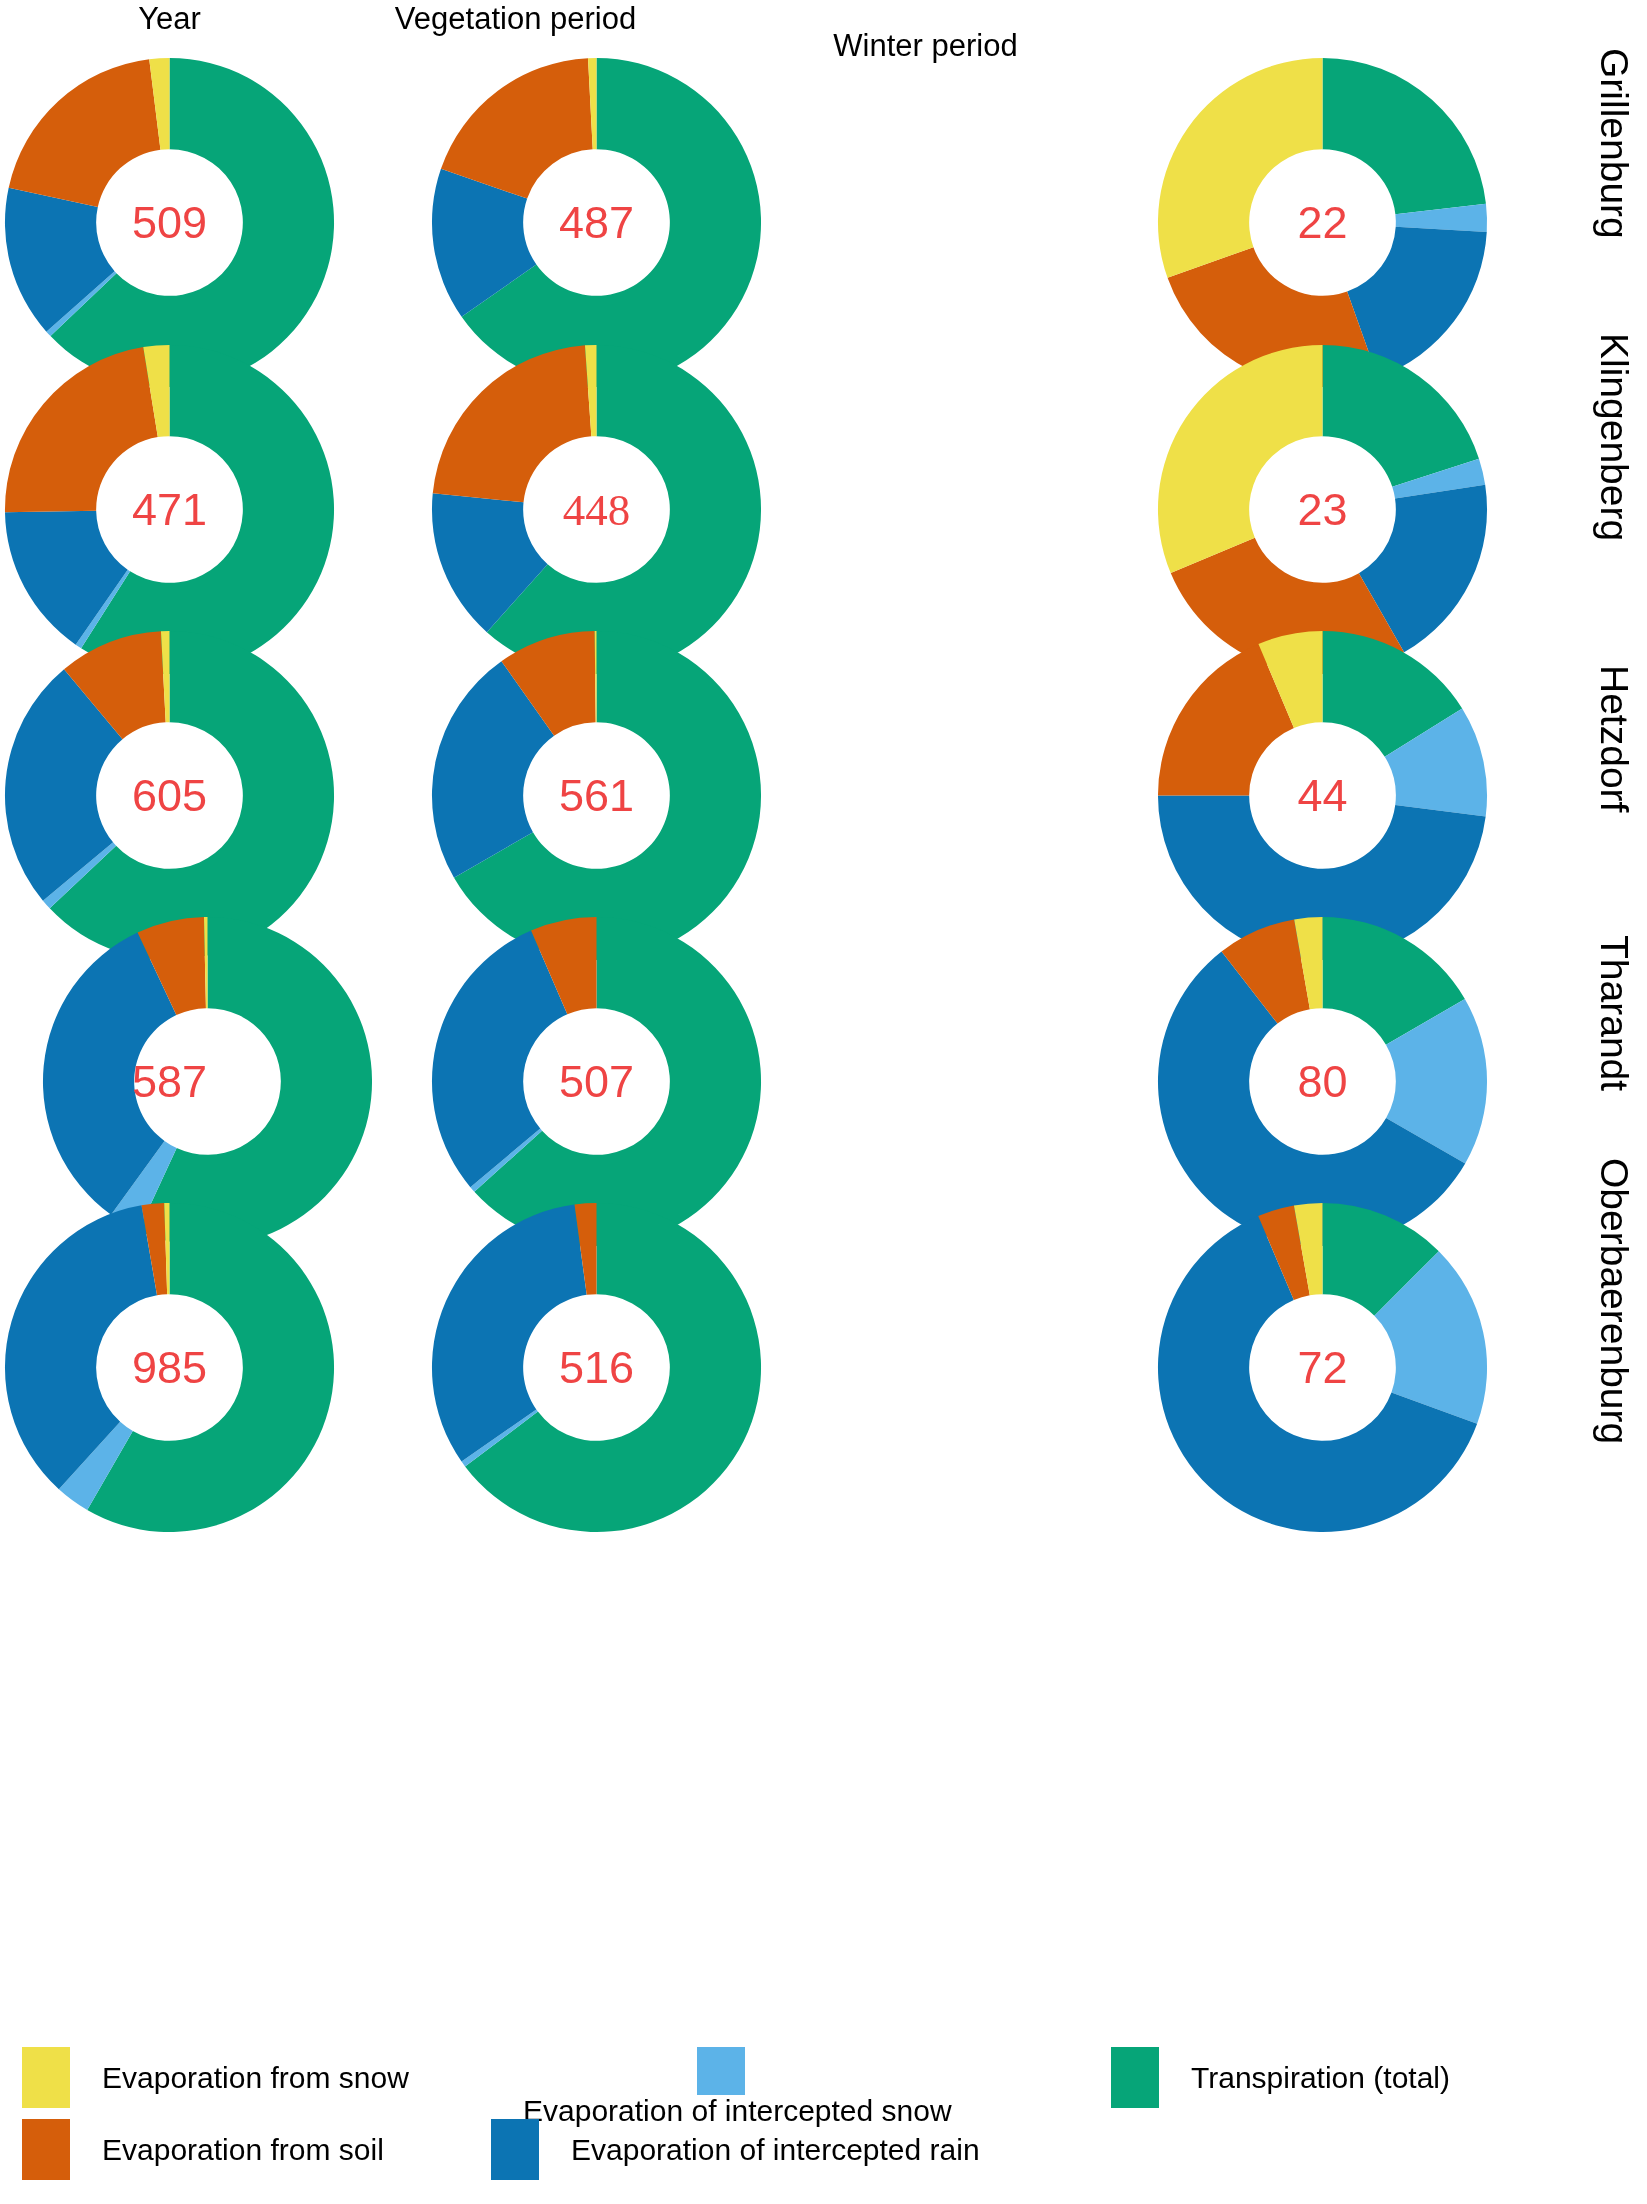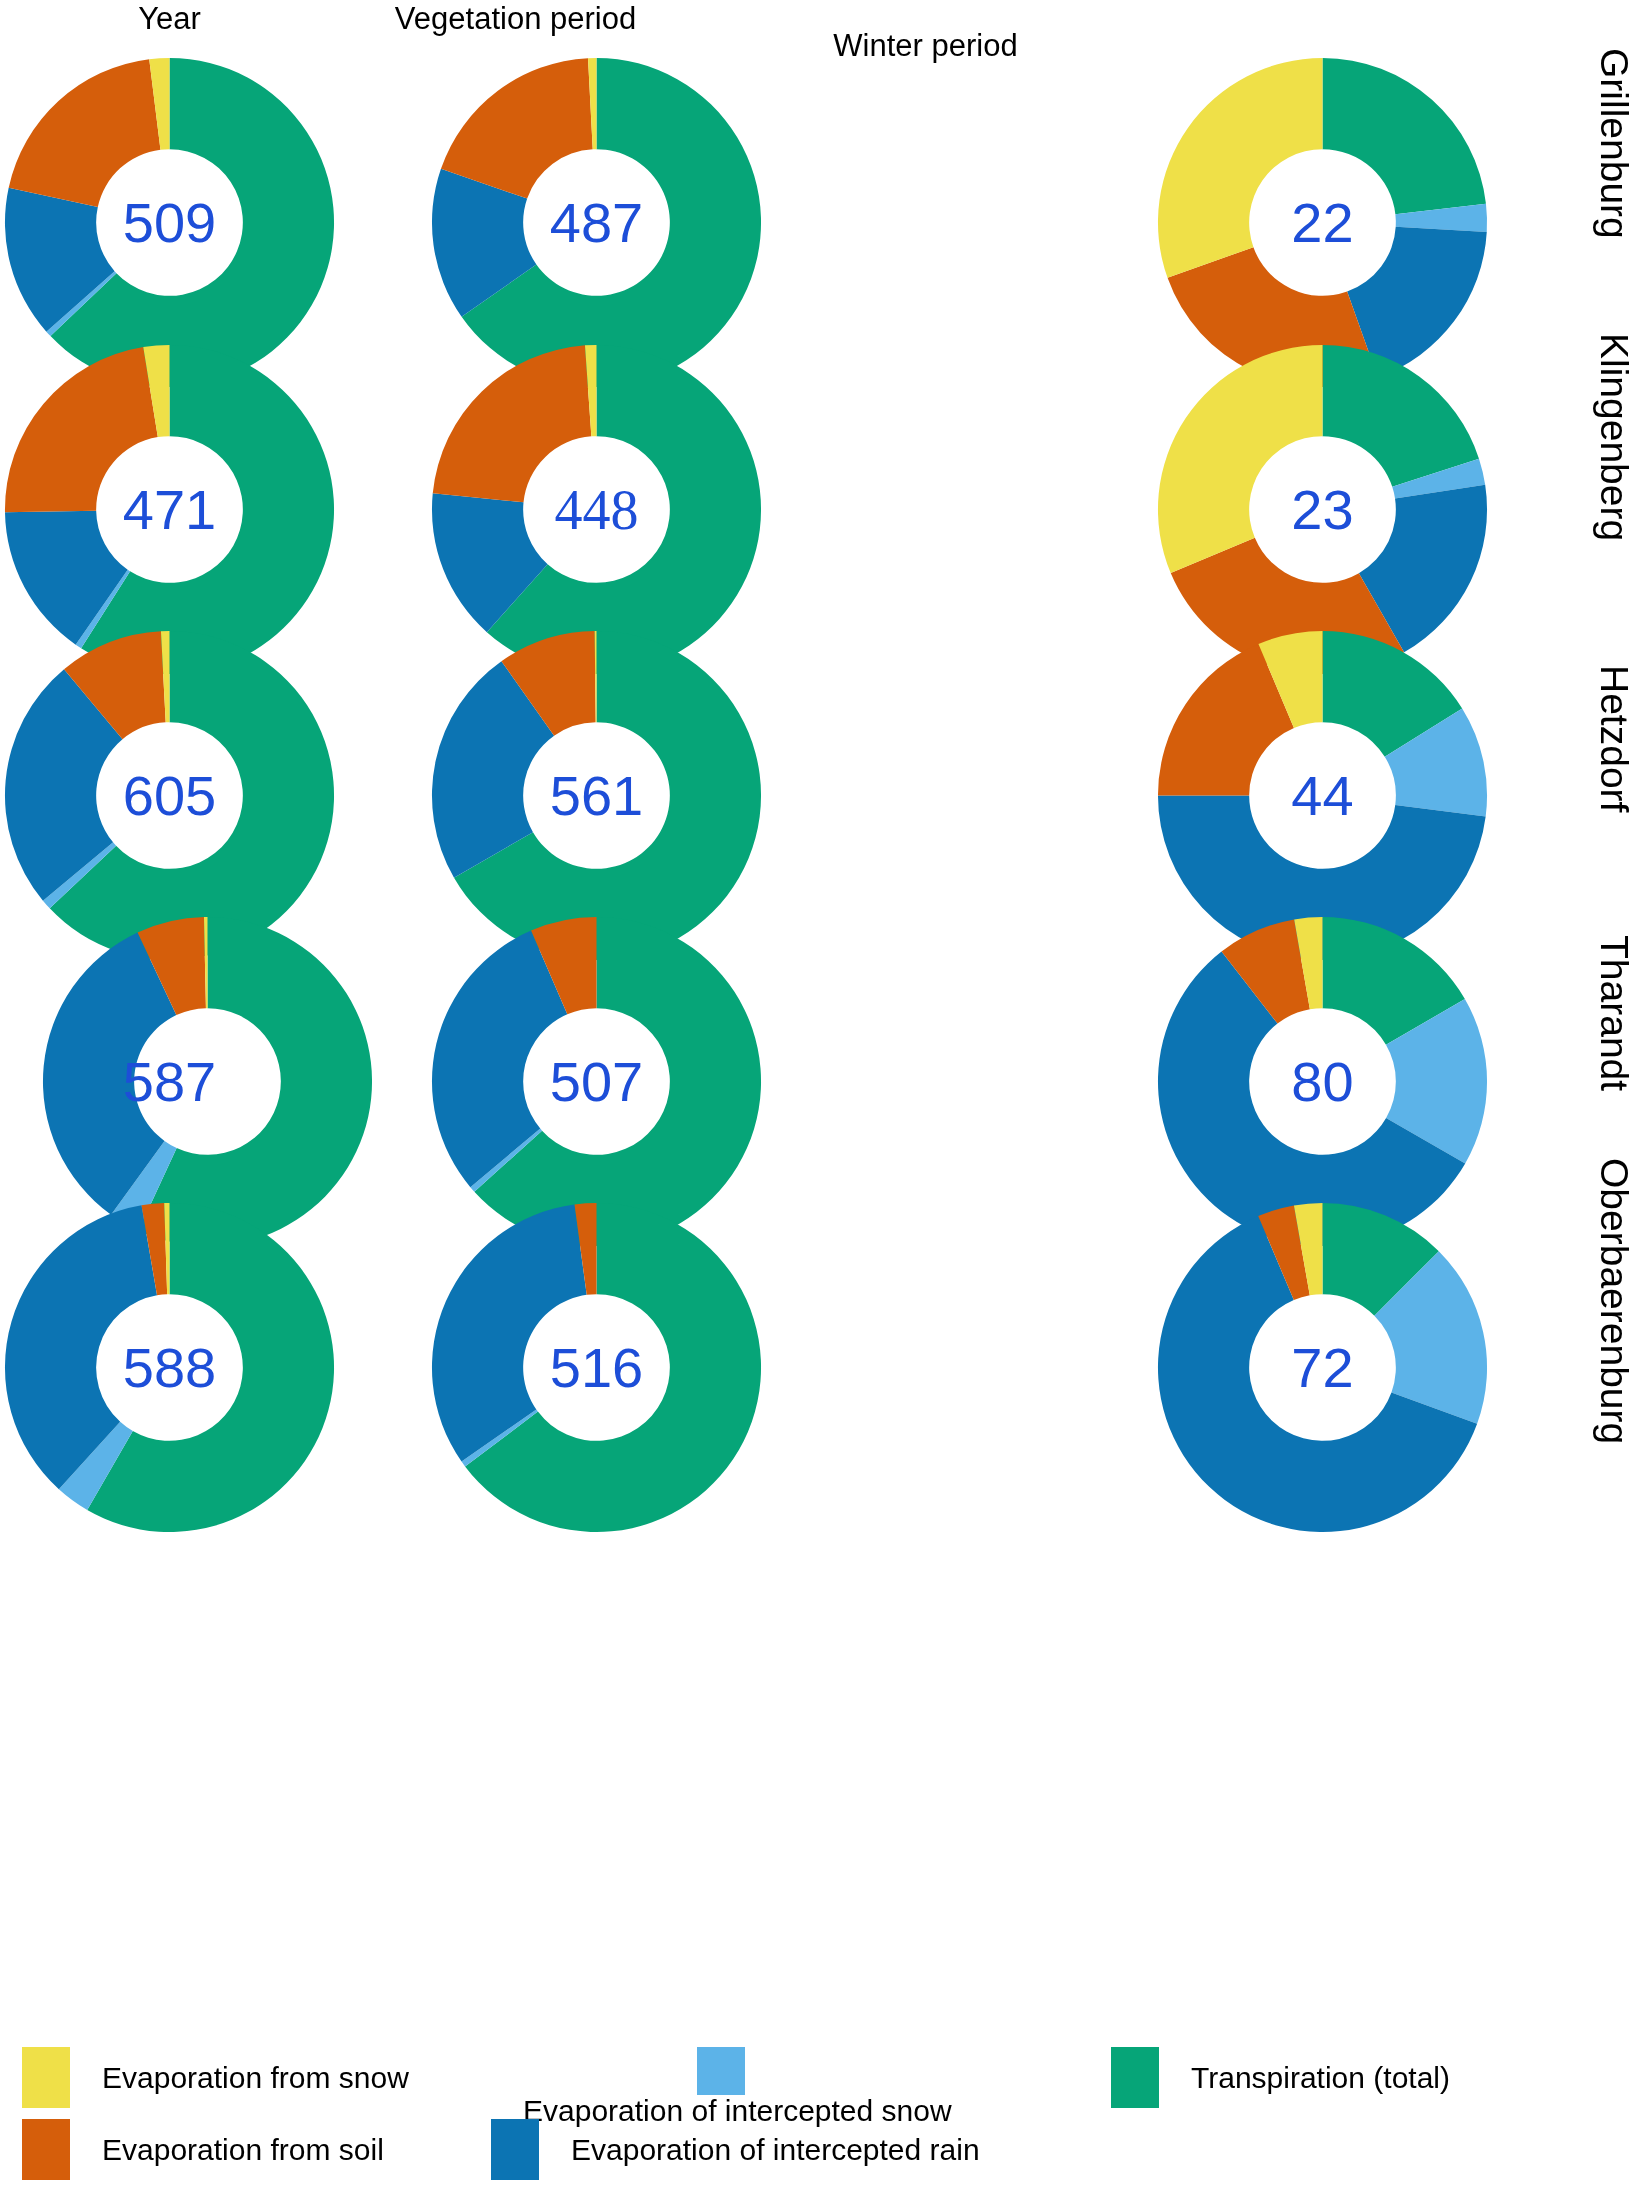--- a/index.html
+++ b/index.html
@@ -56,23 +56,23 @@
   }
   .donut-hole-label {
     position: absolute;
     left: 0;
     top: 0;
     width: 337px;
     height: 337px;
     display: flex;
     align-items: center;
     justify-content: center;
-    font-size: 56px;
+    font-size: 45px;
     line-height: 48px;
-    color: #1d4ed8;
+    color: #ef4444;
     pointer-events: none;
   }
 
   
   #legend {
     position: absolute;
     left: 0;
     top: 2047px;
     width: 1647px;
     height: 157px;
@@ -229,21 +229,21 @@
         <div class="donut-hole-label">80</div>
       </div>
       <div class="donut-cell" style="left: 1px; top: 1199px;">
         <svg class="donut-svg" viewBox="0 0 340 340">
           <path d="M 170 4 A 166 166 0 1 1 87.00000000000004 313.76021702821686 L 133 234.08587988004848 A 74 74 0 1 0 170 96 Z" fill="#06A578"></path>
           <path d="M 87.00000000000004 313.76021702821686 A 166 166 0 0 1 58.39805221662145 292.8861475145024 L 120.24973412066257 224.78057178357335 A 74 74 0 0 0 133 234.08587988004848 Z" fill="#5CB3E8"></path>
           <path d="M 58.39805221662145 292.8861475145024 A 166 166 0 0 1 141.75687614743896 6.42027645502975 L 157.4096917765692 97.07891841971205 A 74 74 0 0 0 120.24973412066257 224.78057178357335 Z" fill="#0C74B3"></path>
           <path d="M 141.75687614743896 6.42027645502975 A 166 166 0 0 1 164.67943812310537 4.085288110685809 L 167.62818325969758 96.03802000114909 A 74 74 0 0 0 157.4096917765692 97.07891841971205 Z" fill="#D55E0B"></path>
           <path d="M 164.67943812310537 4.085288110685809 A 166 166 0 0 1 169.99999999999997 4 L 170 96 A 74 74 0 0 0 167.62818325969758 96.03802000114909 Z" fill="#EFE048"></path>
         </svg>
-        <div class="donut-hole-label">588</div>
+        <div class="donut-hole-label">985</div>
       </div>
       <div class="donut-cell" style="left: 428px; top: 1199px;">
         <svg class="donut-svg" viewBox="0 0 340 340">
           <path d="M 170 4 A 166 166 0 1 1 37.38596726533481 269.8474752903104 L 110.88290107008902 214.51032031013838 A 74 74 0 1 0 170 96 Z" fill="#06A578"></path>
           <path d="M 37.38596726533481 269.8474752903104 A 166 166 0 0 1 33.82780913860114 264.93752912313846 L 109.29673419431617 212.3215491271822 A 74 74 0 0 0 110.88290107008902 214.51032031013838 Z" fill="#5CB3E8"></path>
           <path d="M 33.82780913860114 264.93752912313846 A 166 166 0 0 1 147.83174275897989 5.486874776217434 L 160.11776484436453 96.66282369542223 A 74 74 0 0 0 109.29673419431617 212.3215491271822 Z" fill="#0C74B3"></path>
           <path d="M 147.83174275897989 5.486874776217434 A 166 166 0 0 1 169.99999999999997 4 L 170 96 A 74 74 0 0 0 160.11776484436453 96.66282369542223 Z" fill="#D55E0B"></path>
         </svg>
         <div class="donut-hole-label">516</div>
       </div>

